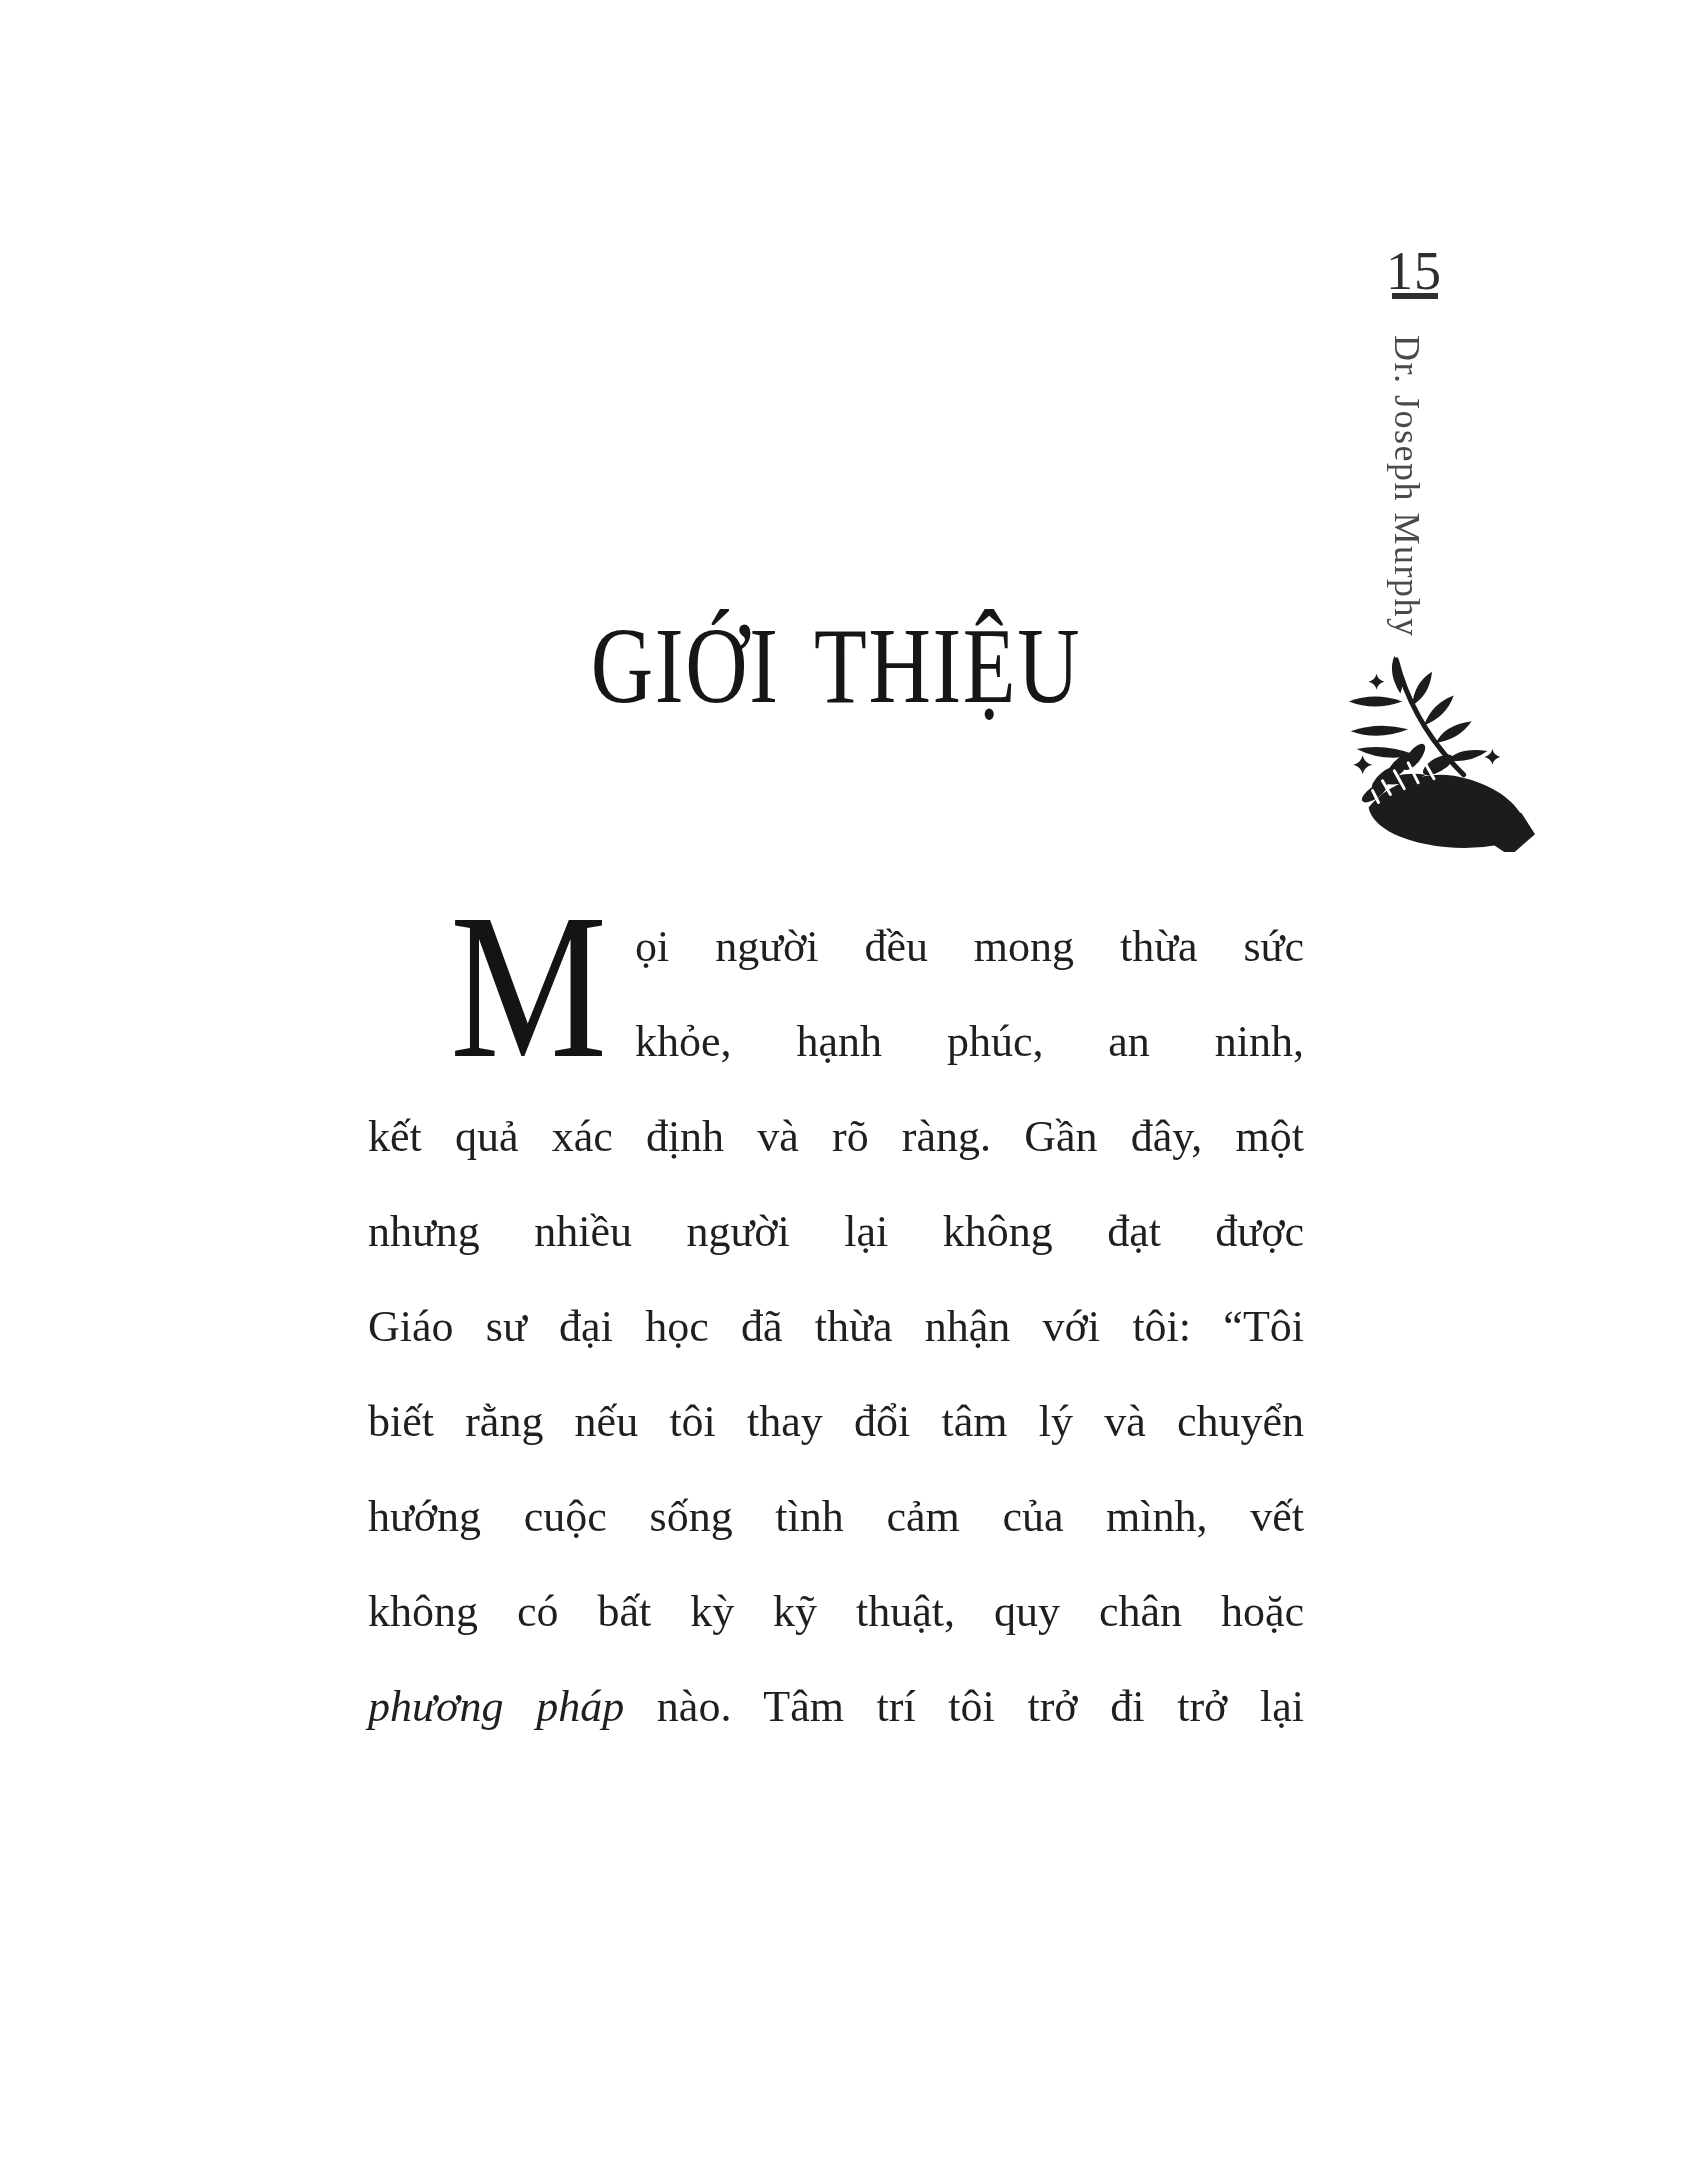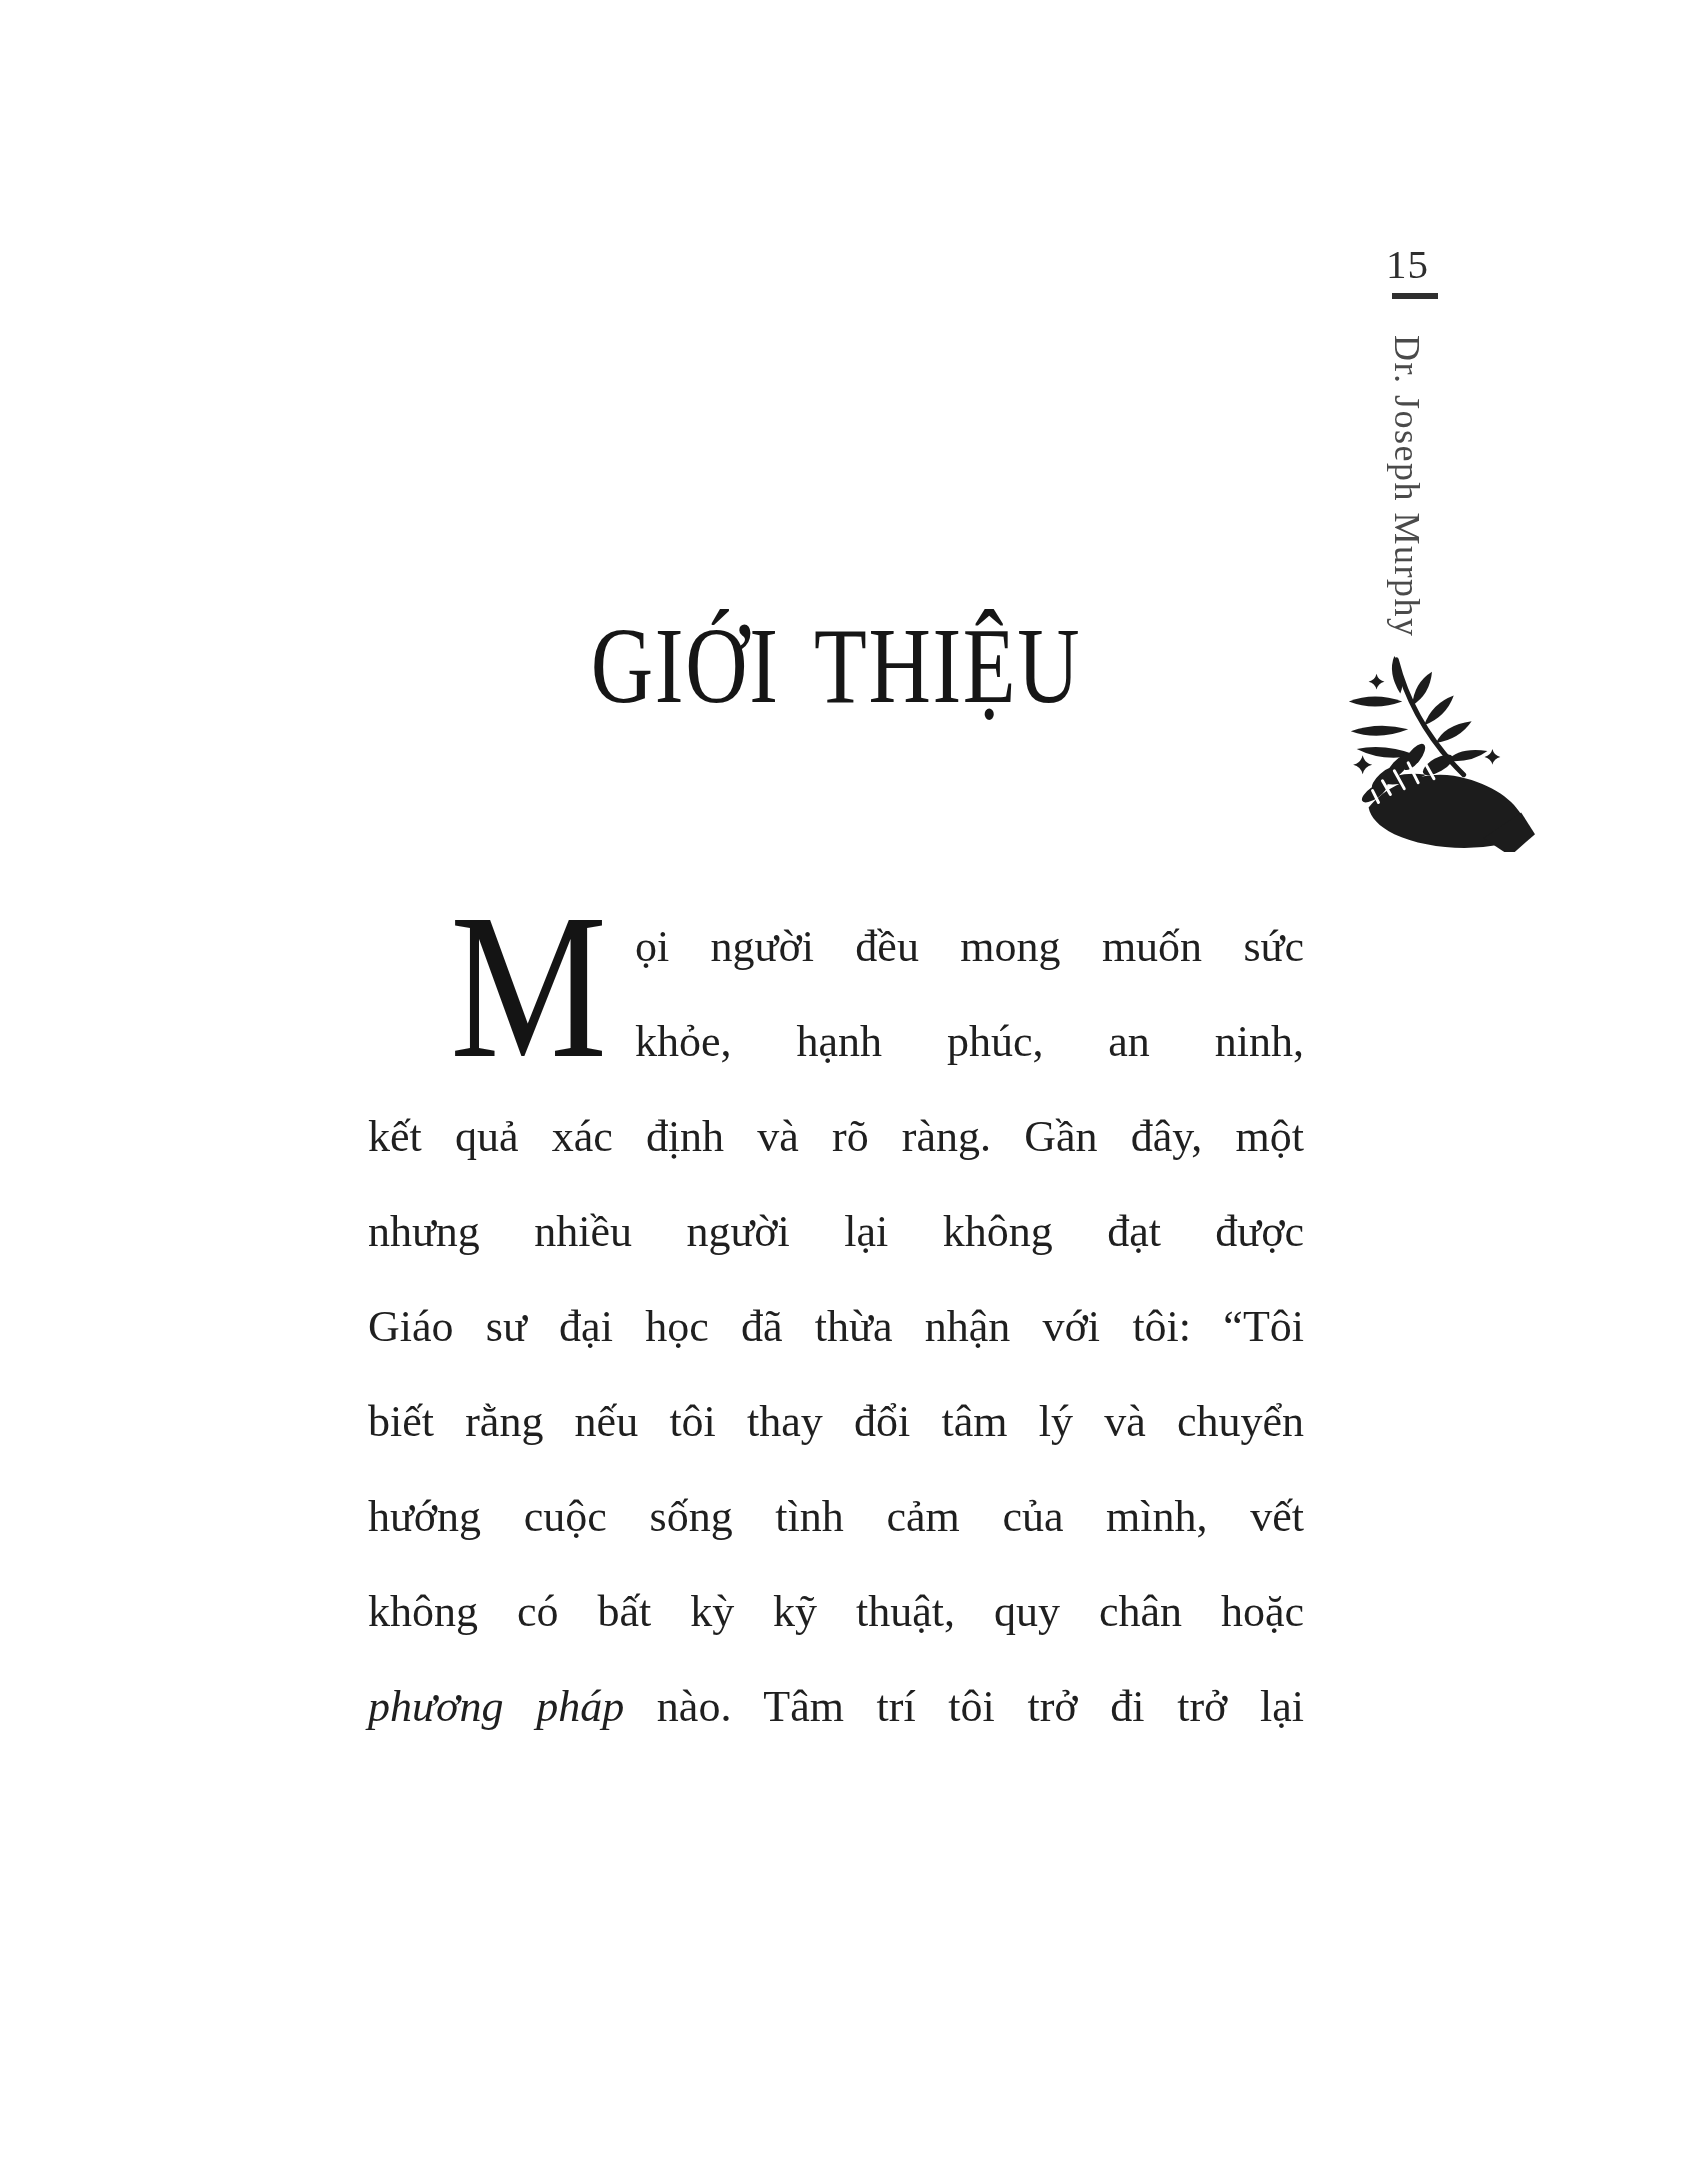--- a/index.html
+++ b/index.html
@@ -13,21 +13,21 @@
   .page{
     position:relative;
     width:1683px;height:2178px;
     background:var(--background);
     overflow:hidden;
     font-family:"Liberation Serif","DejaVu Serif",serif;
   }
   
   .pageno{
     position:absolute;left:1386px;top:244px;width:50px;
-    text-align:left;font-size:41px;line-height:1;
+    text-align:left;font-size:54px;line-height:1;
     color:#2e2e2e;letter-spacing:1px;
   }
   .pagebar{
     position:absolute;left:1392px;top:293px;
     width:46px;height:6px;background:#2f2f2f;
   }
   .author{
     position:absolute;left:1386px;top:335px;height:297px;
     writing-mode:vertical-rl;
     font-size:36px;letter-spacing:1.5px;
@@ -119,21 +119,21 @@
       <path class="slit" d="M78,146 L68,128"></path>
       <path class="slit" d="M92,140 L82,120"></path>
       <path class="slit" d="M108,136 L100,122"></path>
     </g>
   </svg>
 
   <h1 class="title">GIỚI THIỆU</h1>
 
   <div class="bodytext">
     <span class="dropcap">M</span>
-    <div class="line indent">ọi người đều mong muốn sức</div>
+    <div class="line indent">ọi người đều mong thừa sức</div>
     <div class="line indent">khỏe, hạnh phúc, an ninh,</div>
     <div class="line">kết quả xác định và rõ ràng. Gần đây, một</div>
     <div class="line">nhưng nhiều người lại không đạt được</div>
     <div class="line">Giáo sư đại học đã thừa nhận với tôi: “Tôi</div>
     <div class="line">biết rằng nếu tôi thay đổi tâm lý và chuyển</div>
     <div class="line">hướng cuộc sống tình cảm của mình, vết</div>
     <div class="line">không có bất kỳ kỹ thuật, quy chân hoặc</div>
     <div class="line"><i>phương pháp</i><span> nào. Tâm trí tôi trở đi trở lại</span></div>
   </div>
 

